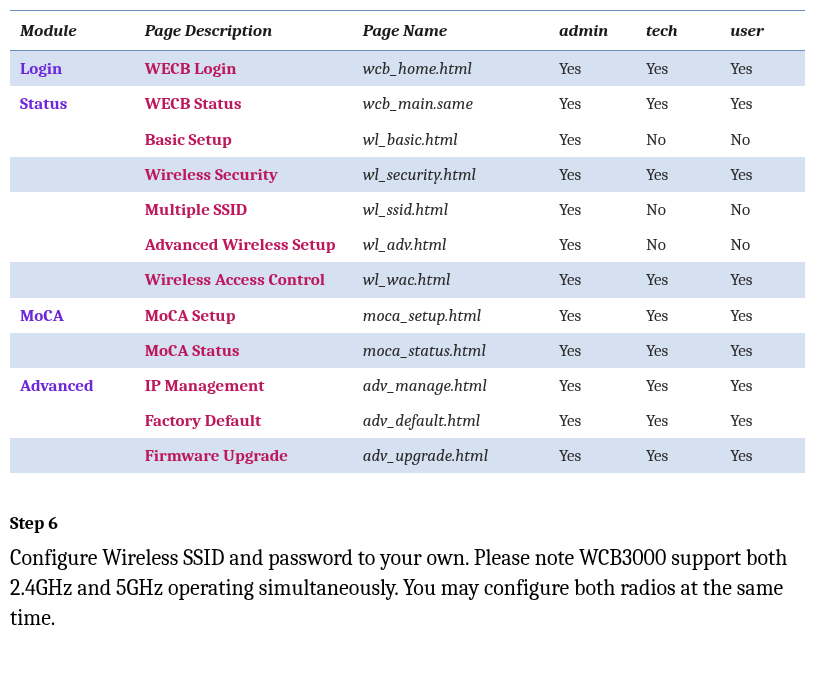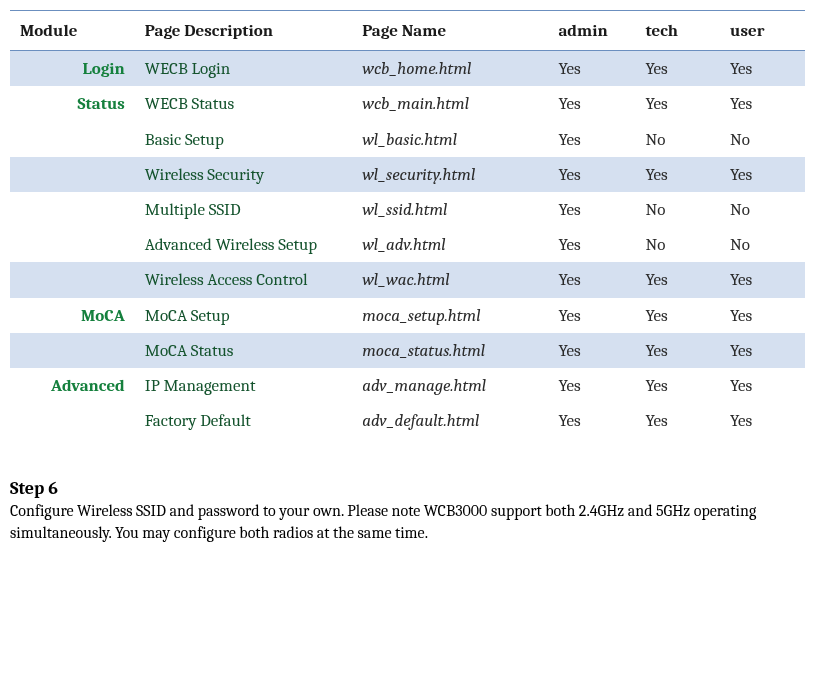--- a/index.html
+++ b/index.html
@@ -23,58 +23,59 @@
       line-height: 1.6;
       vertical-align: top;
     }
     th {
       font-weight: bold;
       color: #1a1a1a;
       border-top: 1px solid #6b8fbf;
       border-bottom: 1px solid #6b8fbf;
       padding-top: 6px;
       padding-bottom: 6px;
+      font-style: italic;
     }
     tbody tr.shaded {
       background-color: #d5e0f0;
     }
     tbody tr.plain {
       background-color: #ffffff;
     }
     td.module {
       font-weight: bold;
-      color: #15803d;
+      color: #6d28d9;
       width: 110px;
-      text-align: right;
     }
     td.desc {
       width: 215px;
-      color: #14532d;
+      color: #be185d;
+      font-weight: bold;
     }
     td.page {
       width: 185px;
       color: #2b2b2b;
       font-style: italic;
     }
     td.admin, td.tech, td.user {
       width: 70px;
       color: #2b2b2b;
     }
     .red {
       color: #c8102e;
     }
     .step-heading {
       font-weight: bold;
       font-size: 18px;
       margin-top: 30px;
-      margin-bottom: 2px;
+      margin-bottom: 10px;
       font-family: Cambria, Georgia, serif;
     }
     .step-text {
-      font-size: 16px;
+      font-size: 22px;
       line-height: 1.35;
       font-family: Cambria, Georgia, serif;
       max-width: 780px;
     }
   </style>
 </head>
 <body>
 
 <table>
   <thead>
@@ -92,21 +93,21 @@
         <td class="module">Login</td>
         <td class="desc">WECB Login</td>
         <td class="page">wcb_home.html</td>
         <td class="admin">Yes</td>
         <td class="tech">Yes</td>
         <td class="user">Yes</td>
       </tr>
       <tr class="plain">
         <td class="module">Status</td>
         <td class="desc">WECB Status</td>
-        <td class="page">wcb_main.html</td>
+        <td class="page">wcb_main.same</td>
         <td class="admin">Yes</td>
         <td class="tech">Yes</td>
         <td class="user">Yes</td>
       </tr>
       <tr class="plain">
         <td class="module"></td>
         <td class="desc">Basic Setup</td>
         <td class="page">wl_basic.html</td>
         <td class="admin">Yes</td>
         <td class="tech red">No</td>
@@ -169,17 +170,25 @@
         <td class="user">Yes</td>
       </tr>
       <tr class="plain">
         <td class="module"></td>
         <td class="desc">Factory Default</td>
         <td class="page">adv_default.html</td>
         <td class="admin">Yes</td>
         <td class="tech">Yes</td>
         <td class="user">Yes</td>
       </tr>
+      <tr class="shaded">
+        <td class="module"></td>
+        <td class="desc">Firmware Upgrade</td>
+        <td class="page">adv_upgrade.html</td>
+        <td class="admin">Yes</td>
+        <td class="tech">Yes</td>
+        <td class="user">Yes</td>
+      </tr>
     </tbody>
 </table>
 
 <div class="step-heading">Step 6</div>
 <div class="step-text">Configure Wireless SSID and password to your own. Please note WCB3000 support both 2.4GHz and 5GHz operating simultaneously. You may configure both radios at the same time.</div>
 
 </body></html>

